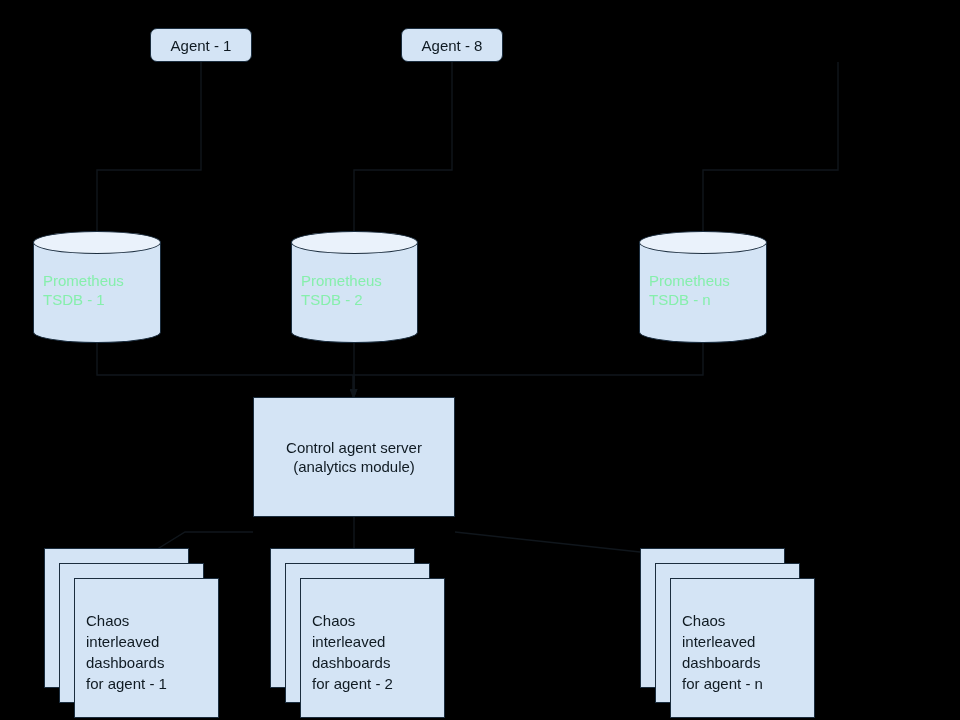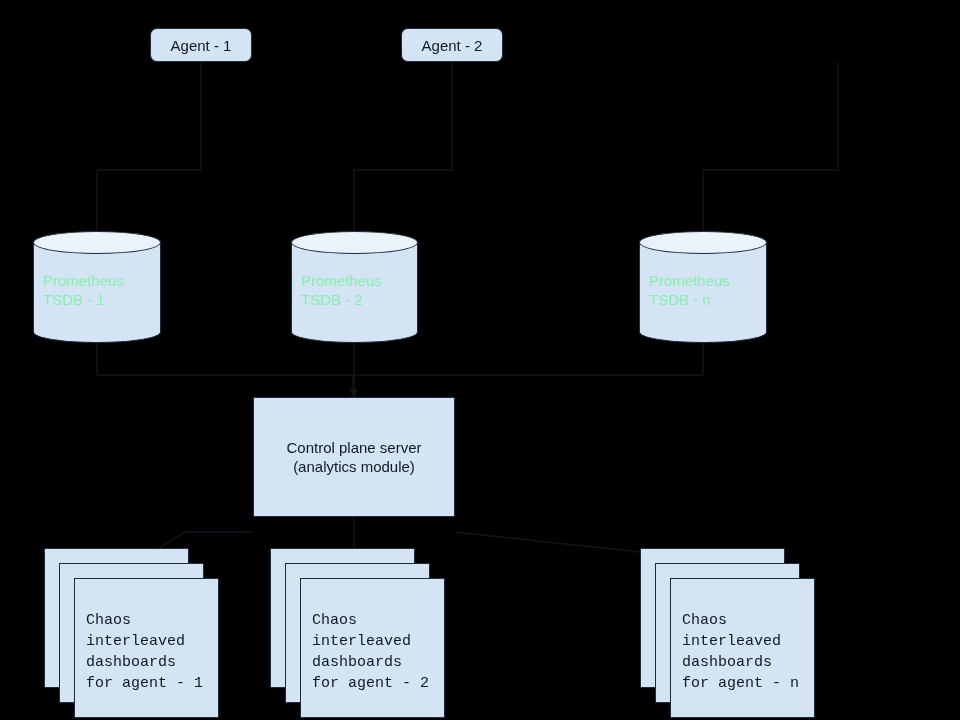--- a/index.html
+++ b/index.html
@@ -101,21 +101,20 @@
   .stack-card.front { left: 30px; top: 30px; }
   .stack-label {
     position: absolute;
     left: 42px;
     top: 62px;
     text-align: left;
     color: #0f1a22;
     font-size: 15px;
     line-height: 21px;
     white-space: pre-line;
-    font-family: Liberation Mono, monospace;
   }
 
   
   #connectors {
     position: absolute;
     left: 0;
     top: 0;
     width: 960px;
     height: 720px;
     pointer-events: none;
@@ -142,21 +141,21 @@
         <path d="M 253 532 L 185 532 L 130 566" marker-end="url(#arrowhead)"></path>
         <path d="M 354 517 L 354 566" marker-end="url(#arrowhead)"></path>
         <path d="M 455 532 L 640 552 L 724 568" marker-end="url(#arrowhead)"></path>
       </g>
   </svg>
 
   <div class="agent-box" style="left: 150px; top: 28px; width: 102px; height: 34px;">
     <span class="node-text">Agent - 1</span>
   </div>
   <div class="agent-box" style="left: 401px; top: 28px; width: 102px; height: 34px;">
-    <span class="node-text">Agent - 2</span>
+    <span class="node-text">Agent - 8</span>
   </div>
 
   <div class="cylinder" style="left: 33px; top: 231px; width: 128px; height: 112px;">
     <div class="cyl-body"></div>
     <div class="cyl-top"></div>
     <div class="cyl-label">Prometheus
 TSDB - 1</div>
   </div>
   <div class="cylinder" style="left: 291px; top: 231px; width: 127px; height: 112px;">
     <div class="cyl-body"></div>
@@ -165,21 +164,21 @@
 TSDB - 2</div>
   </div>
   <div class="cylinder" style="left: 639px; top: 231px; width: 128px; height: 112px;">
     <div class="cyl-body"></div>
     <div class="cyl-top"></div>
     <div class="cyl-label">Prometheus
 TSDB - n</div>
   </div>
 
   <div class="rect-node" style="left: 253px; top: 397px; width: 202px; height: 120px;">
-    <span class="node-text">Control plane server
+    <span class="node-text">Control agent server
 (analytics module)</span>
   </div>
 
   <div class="stack" style="left: 44px; top: 548px; width: 175px; height: 170px;">
     <div class="stack-card back" style="width: 145px; height: 140px;"></div>
     <div class="stack-card mid" style="width: 145px; height: 140px;"></div>
     <div class="stack-card front" style="width: 145px; height: 140px;"></div>
     <div class="stack-label">Chaos
 interleaved
 dashboards

